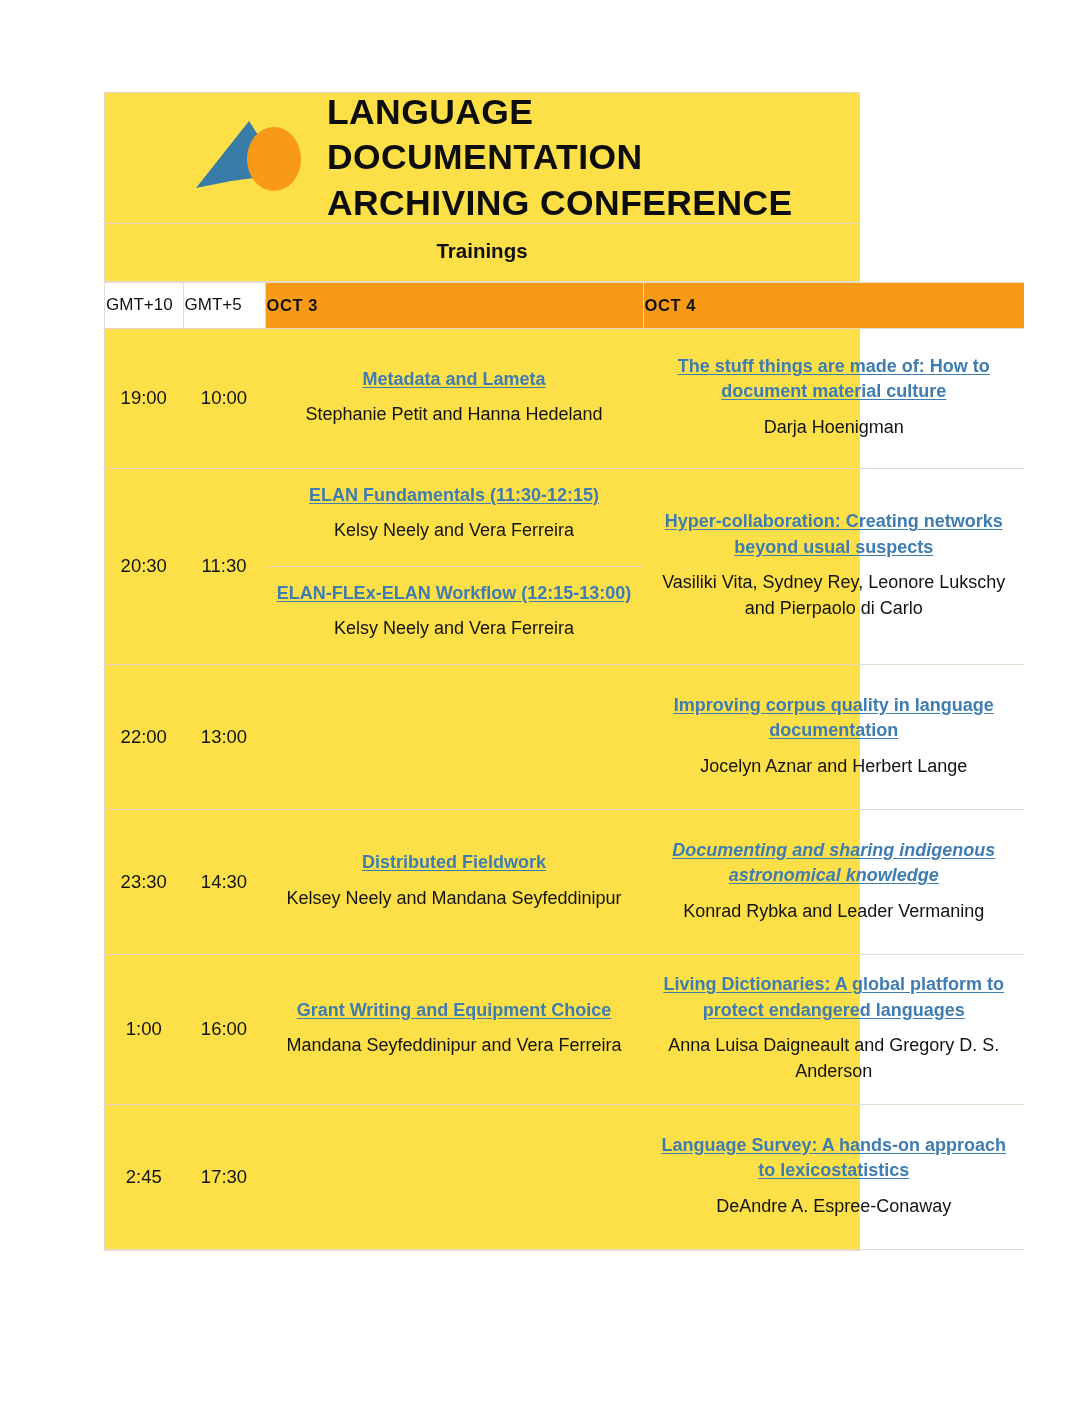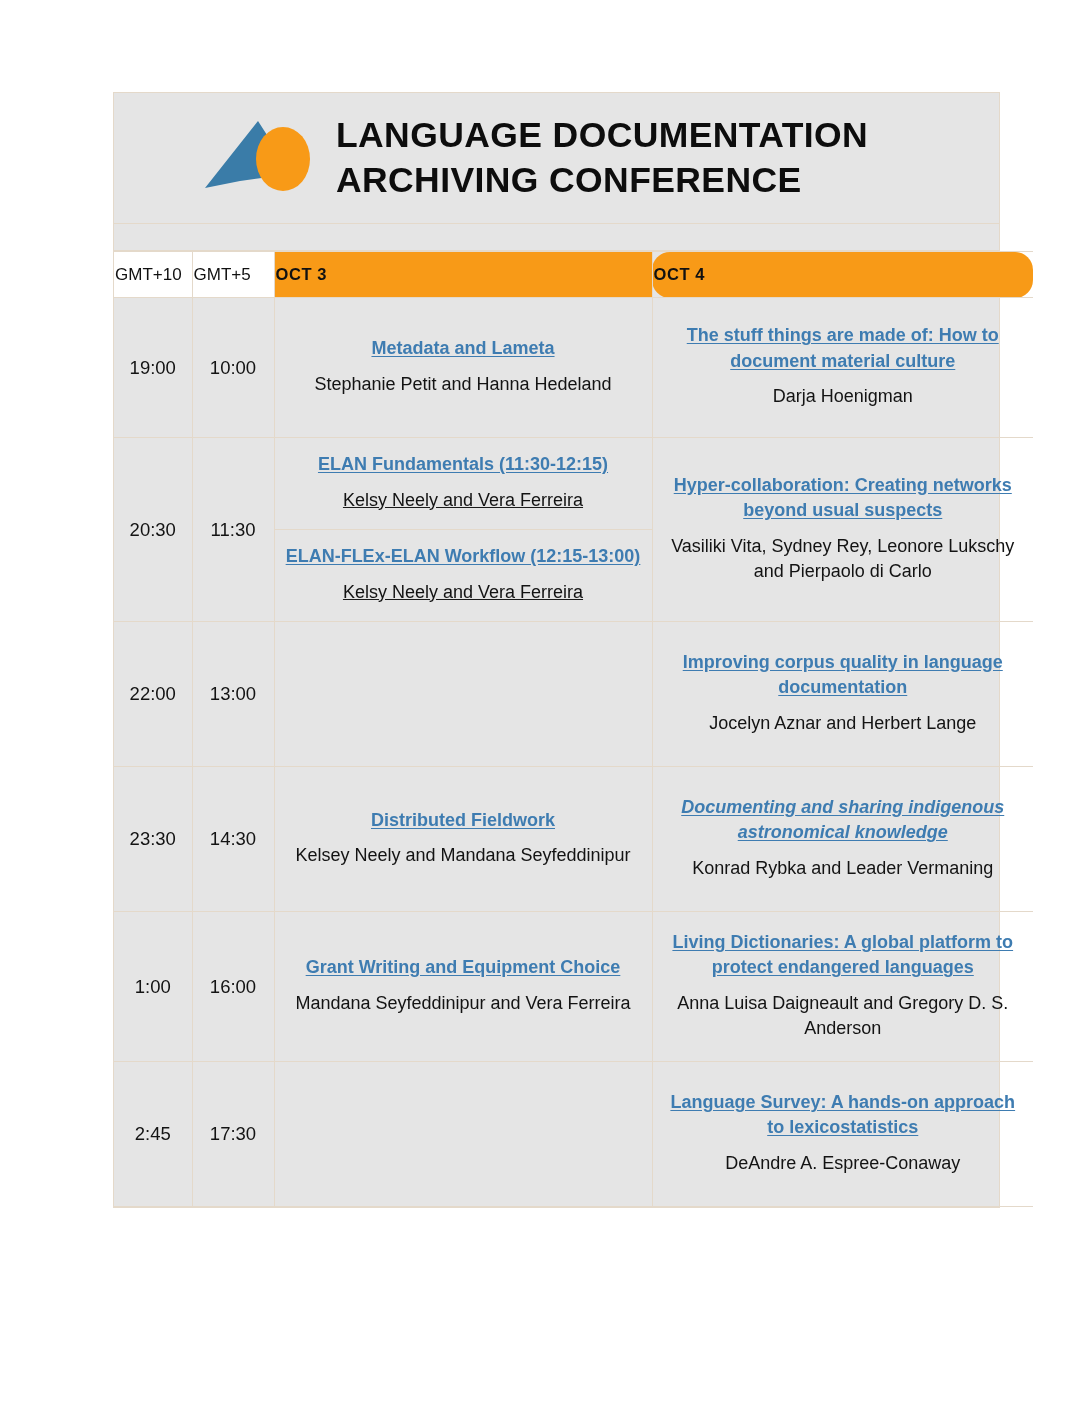--- a/index.html
+++ b/index.html
@@ -18,26 +18,26 @@
   .page {
     position: relative;
     width: 1088px;
     height: 1408px;
     background: #ffffff;
   }
 
   
   .doc-table {
     position: absolute;
-    left: 113px;
+    left: 104px;
     top: 92px;
-    width: 887px;
+    width: 756px;
     border: 1px solid #e4d9ca;
     box-sizing: border-box;
-    background: #e5e5e5;
+    background: #fde047;
   }
 
   
   .logo-band {
     display: flex;
     align-items: center;
     height: 131px;
     border-bottom: 1px solid #e4d9ca;
     box-sizing: border-box;
     padding-left: 86px;
@@ -86,21 +86,21 @@
   .grid col.c-gmt2  { width: 82px; }
   .grid col.c-oct3  { width: 378px; }
   .grid col.c-oct4  { width: 381px; }
 
   .grid th, .grid td {
     border: 1px solid #e4d9ca;
     box-sizing: border-box;
     vertical-align: middle;
   }
   .grid th:first-child, .grid td:first-child { border-left: none; }
-  .grid th:last-child,  .grid td:last-child  { border-right: none; border-radius: 18px; }
+  .grid th:last-child,  .grid td:last-child  { border-right: none; }
 
   thead th {
     height: 46px;
     font-size: 16.5px;
     font-weight: 700;
     color: #111111;
     text-align: left;
     letter-spacing: 0.2px;
   }
   th.tz-head { background: #ffffff; font-weight: 400; font-size: 17px; letter-spacing: 0; }
@@ -134,23 +134,22 @@
     font-size: 18px;
     font-weight: 400;
     color: #131313;
     line-height: 1.42;
     margin-top: 10px;
   }
 
   
   td.split { padding: 0; }
   .split-half {
-    padding: 14px 8px 16px 8px;
-    text-align: center;
-    text-decoration: underline;
+    padding: 14px 8px 22px 8px;
+    text-align: center;
   }
   .split-half.top { border-bottom: 1px solid #e4d9ca; }
 
   .empty-cell { height: 100%; }
 </style>
 </head>
 <body>
 
 <div class="page">
 
@@ -161,20 +160,21 @@
         <svg width="122" height="92" viewBox="0 0 122 92" xmlns="http://www.w3.org/2000/svg">
           <path d="M5 76 L58 9 L92 62 L40 69 Z" fill="#3a7ca8"></path>
           <ellipse cx="83" cy="47" rx="27" ry="32" fill="#f89a17"></ellipse>
         </svg>
       </div>
       <div class="logo-title">LANGUAGE DOCUMENTATION
 ARCHIVING CONFERENCE</div>
     </div>
 
     <div class="trainings-band">
+      <div class="trainings-title">Trainings</div>
     </div>
 
     <table class="grid">
       <colgroup>
         <col class="c-gmt10">
           <col class="c-gmt2">
           <col class="c-oct3">
           <col class="c-oct4">
       </colgroup>
       <thead>

